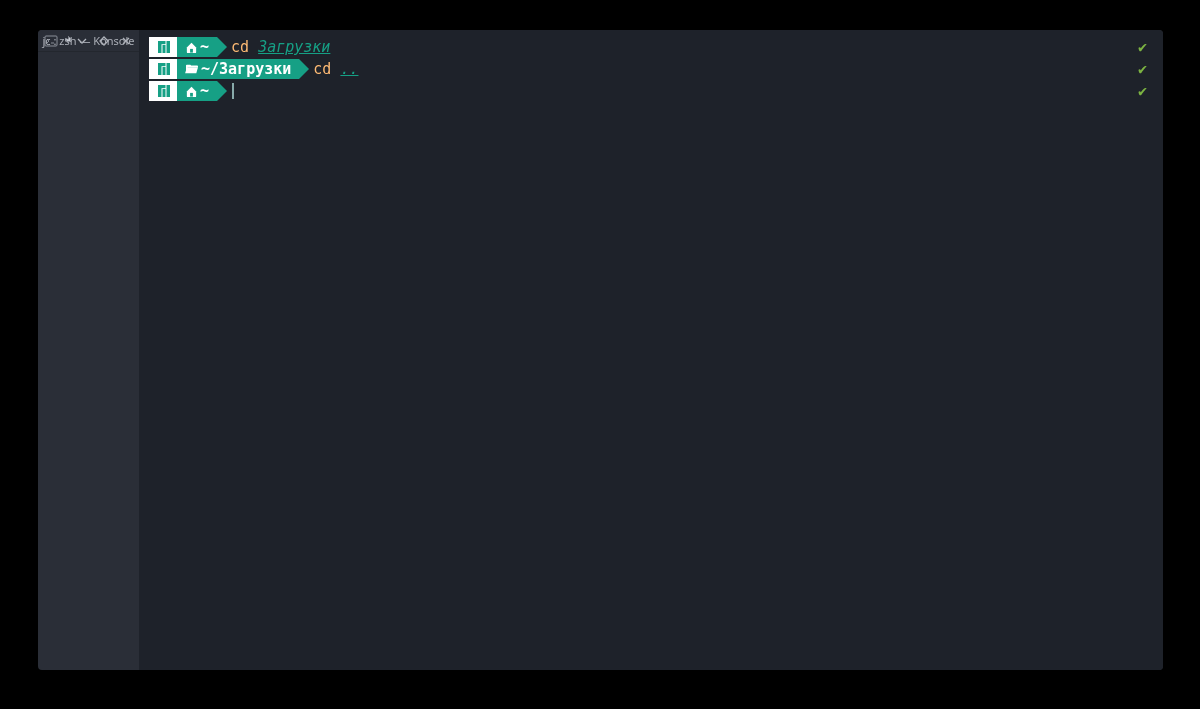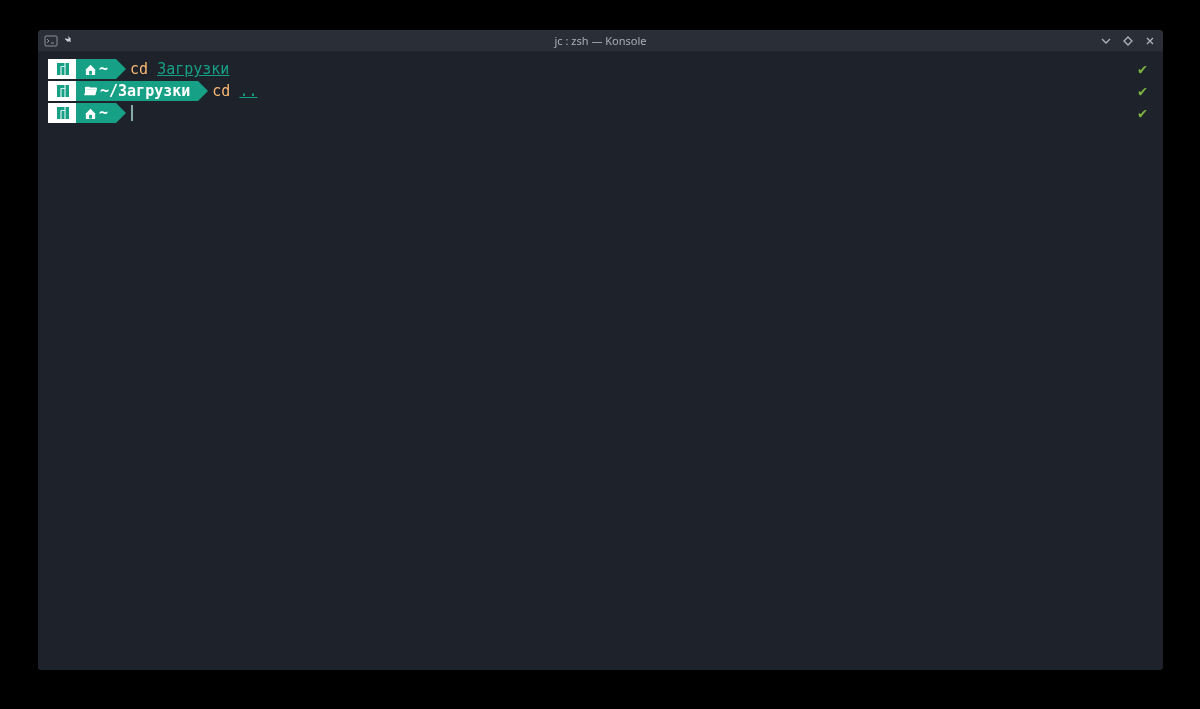--- a/index.html
+++ b/index.html
@@ -14,21 +14,21 @@
   .window {
     position: absolute;
     left: 38px;
     top: 30px;
     width: 1125px;
     height: 640px;
     background: #2a2e37;
     border-radius: 4px;
     box-shadow: 0 12px 40px rgba(0,0,0,0.6);
     display: flex;
-    flex-direction: column;
+    flex-direction: row;
     overflow: hidden;
   }
   .titlebar {
     height: 22px;
     background: #2a2e37;
     display: flex;
     align-items: center;
     position: relative;
     padding: 0 6px;
     border-bottom: 1px solid rgba(0,0,0,0.15);
@@ -101,21 +101,21 @@
   .seg-os   { background: #ffffff; color: #16a085; }
   .seg-home { background: #16a085; color: #ffffff; }
   .seg-folder { background: #16a085; color: #ffffff; align-items: center; }
 
   .chev-os   polygon { fill: #ffffff; }
   .chev-teal polygon { fill: #16a085; }
 
   .post-arrow-pad { width: 14px; display:inline-block; }
 
   .cmd      { color: #fdba74; }
-  .arg      { color: #16a085; text-decoration: underline; }
+  .arg      { color: #16a085; text-decoration: underline; font-style: italic; }
 
   .status-ok {
     margin-left: auto;
     color: #7cb342;
     padding-right: 6px;
     font-weight: bold;
   }
 
   .icon {
     display: inline-flex;

